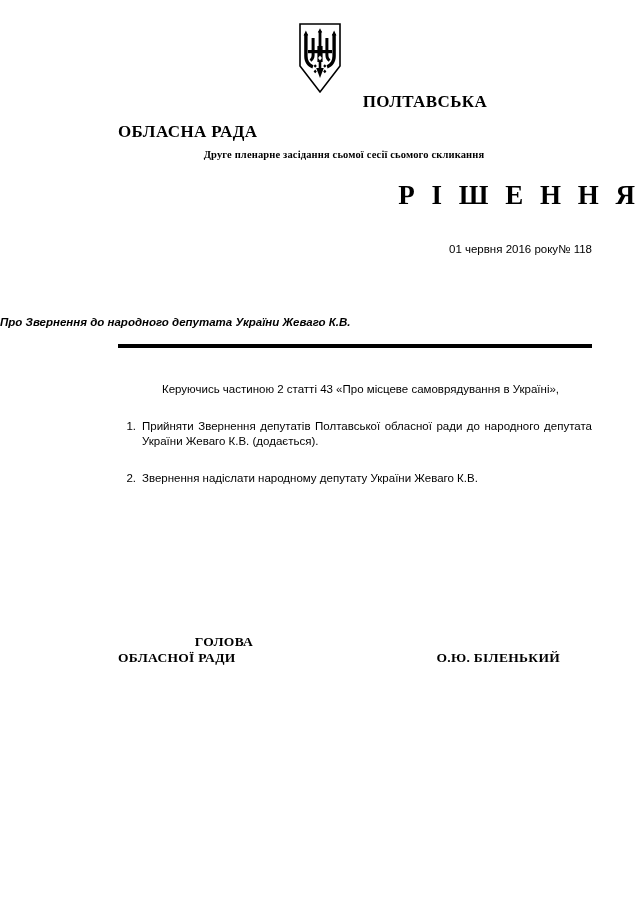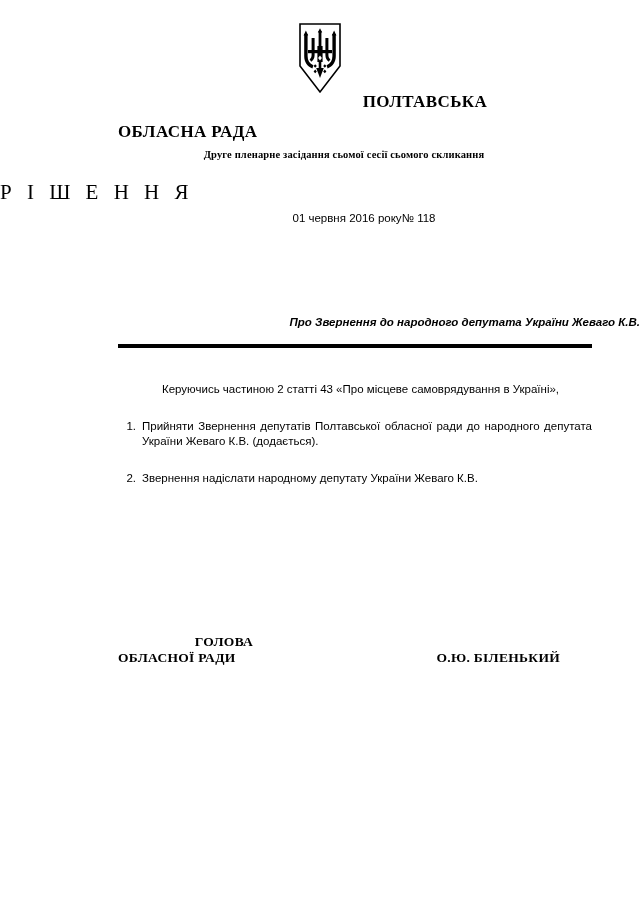--- a/index.html
+++ b/index.html
@@ -75,52 +75,52 @@
     letter-spacing: 0.15px;
     padding-left: 24px;
   }
 
   
   .doc-title {
     position: absolute;
     left: 0;
     top: 180px;
     width: 640px;
-    text-align: left;
-    font-family: "Liberation Serif", serif;
-    font-weight: normal;
-    font-size: 21px;
+    text-align: right;
+    font-family: "Liberation Serif", serif;
+    font-weight: bold;
+    font-size: 27px;
     letter-spacing: 5px;
   }
 
   
   .meta-row {
     position: absolute;
     left: 118px;
-    top: 212px;
+    top: 243px;
     width: 474px;
     display: flex;
-    justify-content: center;
+    justify-content: flex-end;
     align-items: baseline;
     font-size: 11.5px;
   }
   .meta-date {
     padding-left: 18px;
   }
   .meta-number {
     white-space: nowrap;
   }
 
   
   .subject {
     position: absolute;
     left: 0;
     top: 316px;
     width: 640px;
-    text-align: right;
+    text-align: left;
     font-size: 11.5px;
     font-weight: bold;
     font-style: italic;
   }
 
   .divider {
     position: absolute;
     left: 118px;
     top: 344px;
     width: 474px;

